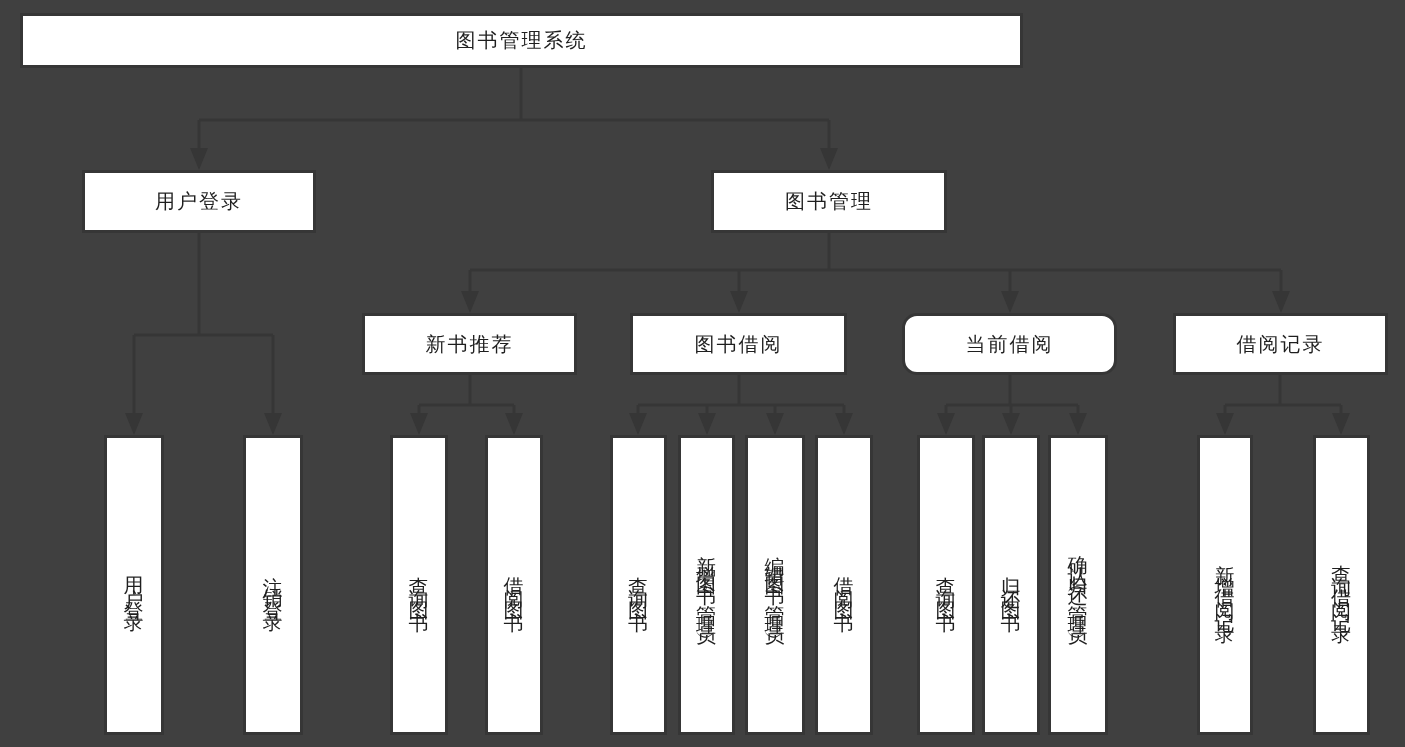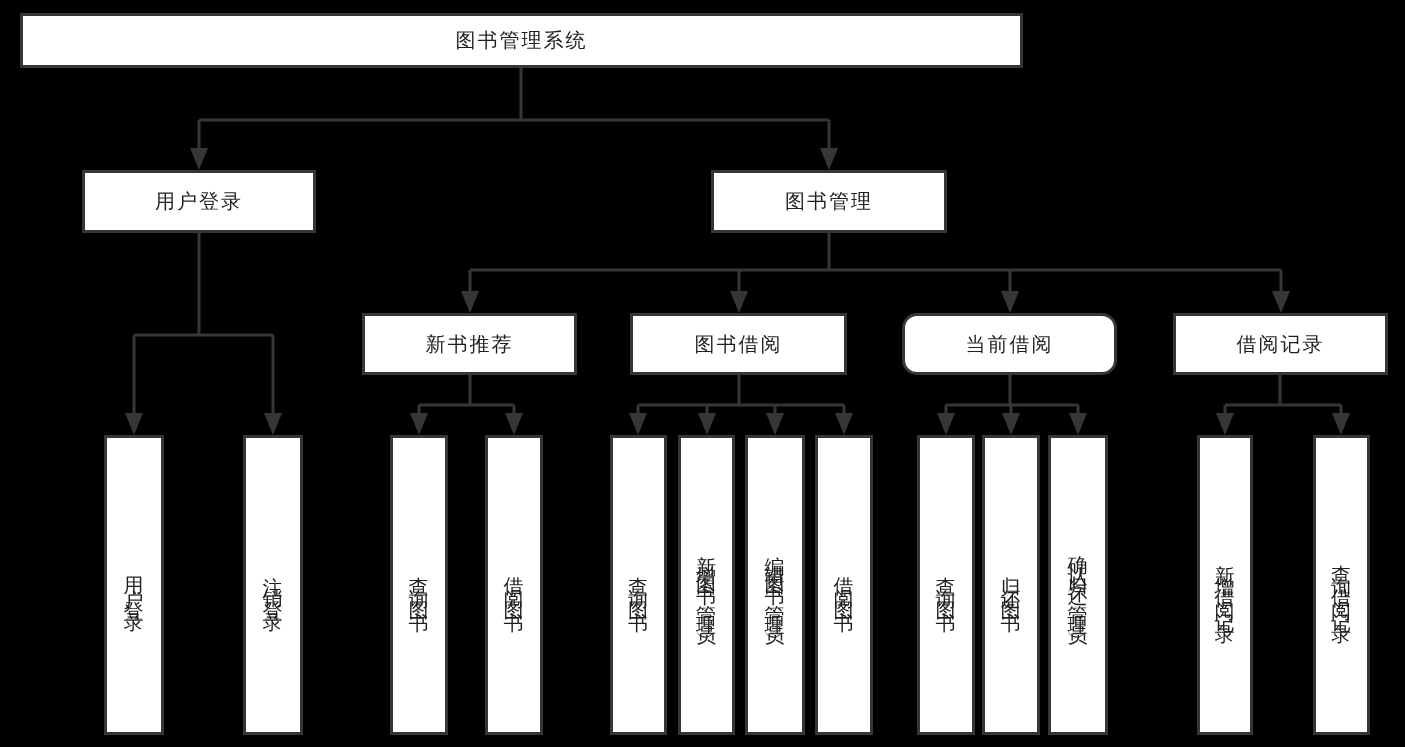--- a/index.html
+++ b/index.html
@@ -1,20 +1,20 @@
 <!DOCTYPE html>
 <html><head>
 <meta charset="utf-8">
 <style>
   html, body { margin: 0; padding: 0; background: #ffffff; }
   #stage {
     position: relative;
     width: 1405px;
     height: 747px;
-    background: #000000;
+    background: #404040;
     font-family: "Liberation Sans", sans-serif;
     overflow: hidden;
   }
   .box {
     position: absolute;
     box-sizing: border-box;
     background: #ffffff;
     border: 3px solid #363636;
     display: flex;
     align-items: center;

